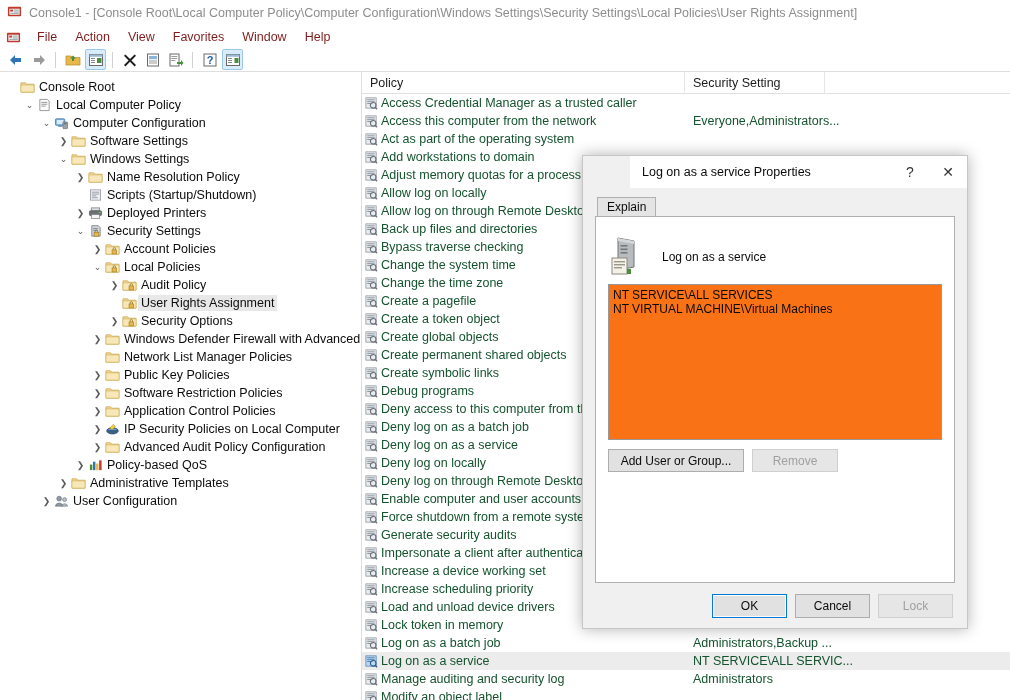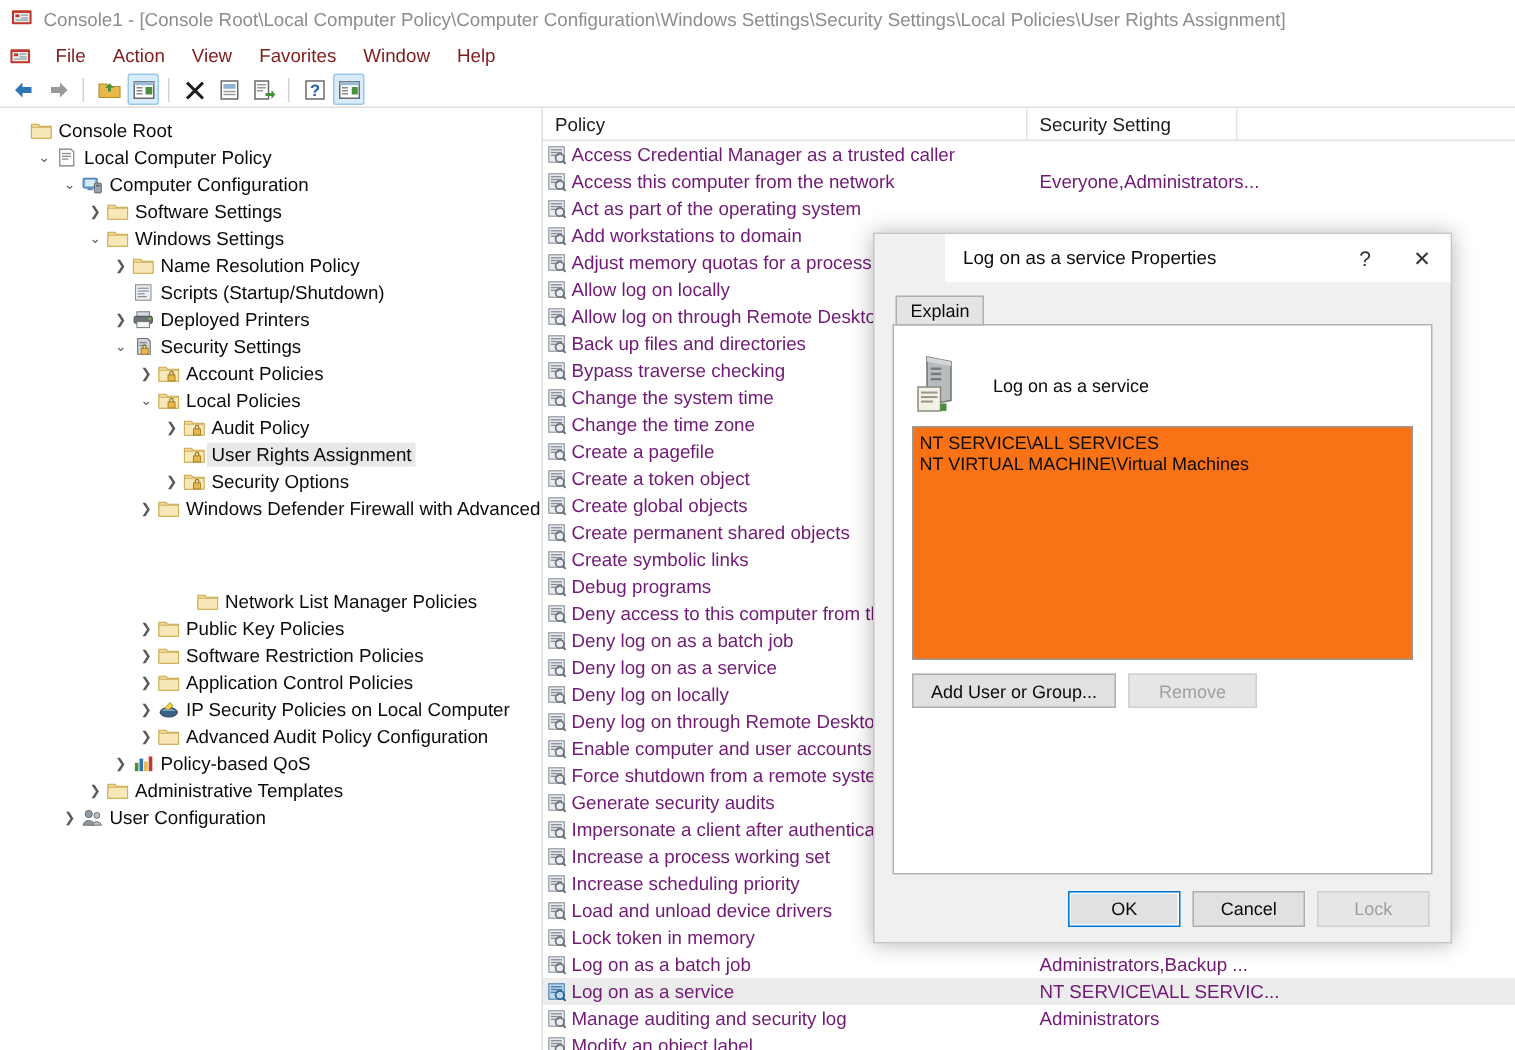--- a/index.html
+++ b/index.html
@@ -67,21 +67,21 @@
     position:relative;
   }
   #colhead .ch.c1{ width:323px; }
   #colhead .ch.c2{ width:140px; }
   #colhead .sortmk{
     position:absolute; left:50%; top:-5px; transform:translateX(-50%);
     color:#9a9a9a; font-size:11px;
   }
   .row{
     height:18px; display:flex; align-items:center; white-space:nowrap;
-    font-size:12.5px; color:#701a75;
+    font-size:12.5px; color:#14532d;
   }
   .row.sel{ background:#ececec; }
   .row .pname{ width:323px; display:flex; align-items:center; overflow:hidden; }
   .row .pname .pi{ width:19px; min-width:19px; display:flex; align-items:center; justify-content:center;}
   .row .sset{ padding-left:8px; overflow:hidden; }
   .row.sel .sset{ background:#ececec; }
   
   #dlg{
     position:absolute; left:582px; top:155px; width:386px; height:474px;
     background:#f0f0f0; border:1px solid #c6c6c6;
@@ -409,21 +409,21 @@
       <div class="tnode" style="padding-left: 91px;">
         <span class="twist">❯</span>
         <span class="ticon">
           <svg width="15" height="14" viewBox="0 0 16 15">
             <path d="M1 3 h5 l1.2 1.5 H15 V13 H1 Z" fill="#f1d99b" stroke="#c9a84c" stroke-width=".8"></path>
             <path d="M1 5.2 H15 V13 H1 Z" fill="#f7e7b9" stroke="#c9a84c" stroke-width=".6"></path>
           </svg>
         </span>
         <span class="lbl">Windows Defender Firewall with Advanced Security</span>
       </div>
-      <div class="tnode" style="padding-left: 117px; margin-top: 44px;">
+      <div class="tnode" style="padding-left: 91px;">
         <span class="twist"></span>
         <span class="ticon">
           <svg width="15" height="14" viewBox="0 0 16 15">
             <path d="M1 3 h5 l1.2 1.5 H15 V13 H1 Z" fill="#f1d99b" stroke="#c9a84c" stroke-width=".8"></path>
             <path d="M1 5.2 H15 V13 H1 Z" fill="#f7e7b9" stroke="#c9a84c" stroke-width=".6"></path>
           </svg>
         </span>
         <span class="lbl">Network List Manager Policies</span>
       </div>
       <div class="tnode" style="padding-left: 91px;">
@@ -945,21 +945,21 @@
             <span class="pi">
               <svg width="15" height="14" viewBox="0 0 16 15">
                 <rect x="2" y="2" width="11" height="11" fill="#e9edf1" stroke="#8a9099" stroke-width=".8"></rect>
                 <rect x="3.4" y="3.6" width="8" height="1" fill="#8a9099"></rect>
                 <rect x="3.4" y="5.6" width="8" height="1" fill="#8a9099"></rect>
                 <rect x="3.4" y="7.6" width="5.5" height="1" fill="#8a9099"></rect>
                 <circle cx="9.8" cy="10" r="3" fill="none" stroke="#6b7178" stroke-width="1.2"></circle>
                 <line x1="11.9" y1="12.1" x2="14" y2="14.2" stroke="#6b7178" stroke-width="1.4"></line>
               </svg>
             </span>
-            <span>Increase a process working set</span>
+            <span>Increase a device working set</span>
           </div>
           <div class="sset"></div>
         </div>
         <div class="row">
           <div class="pname">
             <span class="pi">
               <svg width="15" height="14" viewBox="0 0 16 15">
                 <rect x="2" y="2" width="11" height="11" fill="#e9edf1" stroke="#8a9099" stroke-width=".8"></rect>
                 <rect x="3.4" y="3.6" width="8" height="1" fill="#8a9099"></rect>
                 <rect x="3.4" y="5.6" width="8" height="1" fill="#8a9099"></rect>

